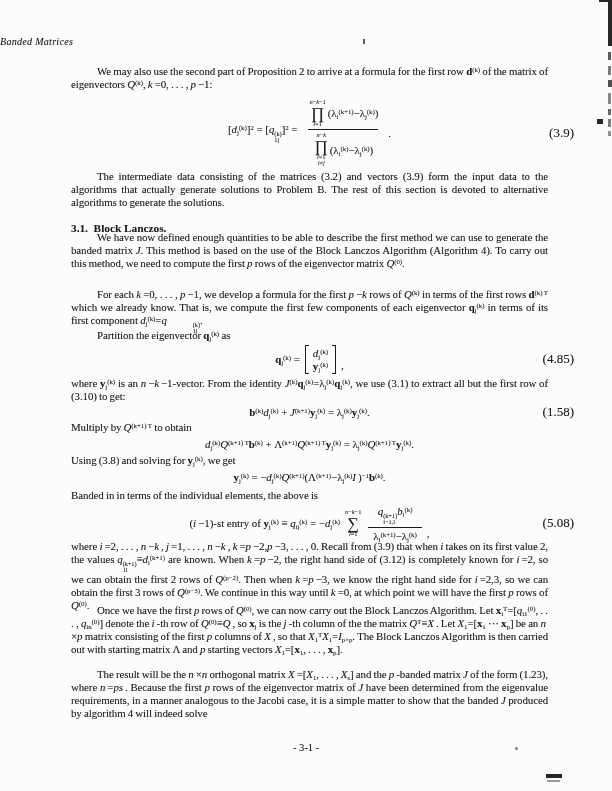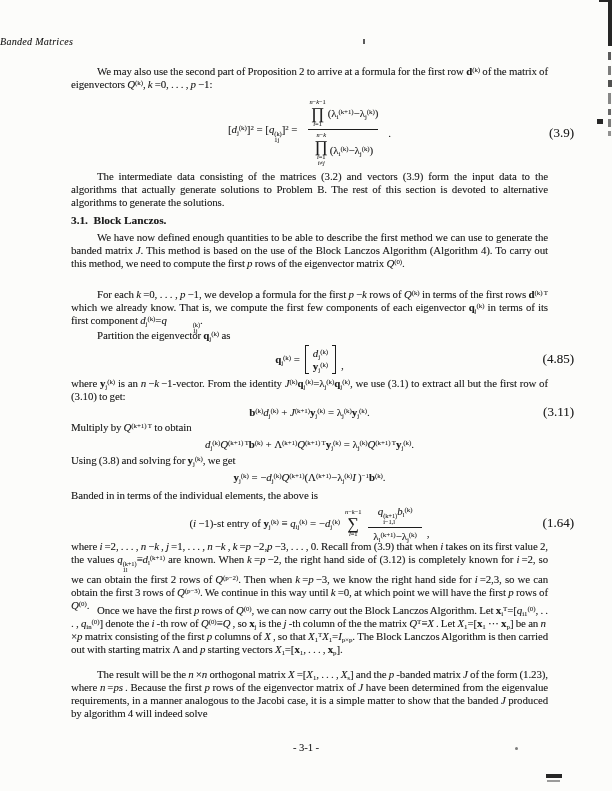--- a/index.html
+++ b/index.html
@@ -18,21 +18,21 @@
     text-align: left; font-style: italic; font-size: 10px; letter-spacing: 0.3px;
   }
   .para {
     position: absolute; left: 71px; width: 477px;
     font-size: 10.8px; line-height: 12.9px;
     text-align: justify;
     letter-spacing: -0.05px; word-spacing: -0.4px;
   }
   .indent { text-indent: 26px; }
   .section-heading {
-    position: absolute; left: 71px; top: 214px;
+    position: absolute; left: 71px; top: 222px;
     font-size: 11.3px; font-weight: bold; text-align: center;
   }
   sup, sub { font-size: 6.8px; line-height: 0; letter-spacing: 0; }
   sup { vertical-align: 3.2px; }
   sub { vertical-align: -2px; }
   .ss { display: inline-flex; flex-direction: column; align-items: flex-start; vertical-align: -3px; }
   .ss .u, .ss .d { font-size: 6.3px; line-height: 6px; }
   .eq {
     position: absolute; left: 71px; width: 477px;
     display: flex; align-items: center; justify-content: center;
@@ -126,21 +126,21 @@
     </div>
     <span class="eq-num">(4.85)</span>
   </div>
 
   <div class="para" style="top:377px">where <b>y</b><sub>j</sub><sup>(k)</sup> is an <i>n</i> −<i>k</i> −1-vector.  From the identity <i>J</i><sup>(k)</sup><b>q</b><sub>j</sub><sup>(k)</sup>=λ<sub>j</sub><sup>(k)</sup><b>q</b><sub>j</sub><sup>(k)</sup>, we use (3.1) to extract all but the first row of (3.10) to get:</div>
 
   <div class="eq" style="top:404px;height:16px">
     <div class="eq-body">
       <span><b>b</b><sup>(k)</sup><i>d</i><sub>j</sub><sup>(k)</sup> + <i>J</i><sup>(k+1)</sup><b>y</b><sub>j</sub><sup>(k)</sup> = λ<sub>j</sub><sup>(k)</sup><b>y</b><sub>j</sub><sup>(k)</sup>.</span>
     </div>
-    <span class="eq-num">(3.11)</span>
+    <span class="eq-num">(1.58)</span>
   </div>
 
   <div class="para" style="top:421px">Multiply by <i>Q</i><sup>(k+1) T</sup> to obtain</div>
 
   <div class="eq" style="top:436px;height:16px">
     <div class="eq-body">
       <span><i>d</i><sub>j</sub><sup>(k)</sup><i>Q</i><sup>(k+1) T</sup><b>b</b><sup>(k)</sup> + Λ<sup>(k+1)</sup><i>Q</i><sup>(k+1) T</sup><b>y</b><sub>j</sub><sup>(k)</sup> = λ<sub>j</sub><sup>(k)</sup><i>Q</i><sup>(k+1) T</sup><b>y</b><sub>j</sub><sup>(k)</sup>.</span>
     </div>
   </div>
 
@@ -168,21 +168,21 @@
                 <span class="u">(k+1)</span>
                 <span class="d">i−1,l</span>
               </span><i>b</i><sub>l</sub><sup>(k)</sup></span>
           </span>
         <span class="den">
             <span>λ<sub>l</sub><sup>(k+1)</sup>−λ<sub>j</sub><sup>(k)</sup></span>
           </span>
       </span>
       <span class="low">,</span>
     </div>
-    <span class="eq-num">(1.64)</span>
+    <span class="eq-num">(5.08)</span>
   </div>
 
   <div class="para" style="top:540px">where <i>i</i> =2, . . . , <i>n</i> −<i>k</i> , <i>j</i> =1, . . . , <i>n</i> −<i>k</i> , <i>k</i> =<i>p</i> −2,<i>p</i> −3, . . . , 0.  Recall from (3.9) that when <i>i</i> takes on its first value 2, the values <i>q</i><span class="ss">
         <span class="u">(k+1)</span>
         <span class="d">1l</span>
       </span>≡<i>d</i><sub>l</sub><sup>(k+1)</sup> are known.  When <i>k</i> =<i>p</i> −2, the right hand side of (3.12) is completely known for <i>i</i> =2, so we can obtain the first 2 rows of <i>Q</i><sup>(p−2)</sup>.  Then when <i>k</i> =<i>p</i> −3, we know the right hand side for <i>i</i> =2,3, so we can obtain the first 3 rows of <i>Q</i><sup>(p−3)</sup>.  We continue in this way until <i>k</i> =0, at which point we will have the first <i>p</i> rows of <i>Q</i><sup>(0)</sup>.</div>
 
   <div class="para indent" style="top:604px">Once we have the first <i>p</i> rows of <i>Q</i><sup>(0)</sup>, we can now carry out the Block Lanczos Algorithm.  Let <b>x</b><sub>i</sub><sup>T</sup>=[<i>q</i><sub>i1</sub><sup>(0)</sup>, . . . , <i>q</i><sub>in</sub><sup>(0)</sup>] denote the <i>i</i> -th row of <i>Q</i><sup>(0)</sup>≡<i>Q</i> , so <b>x</b><sub>j</sub> is the <i>j</i> -th column of the the matrix <i>Q</i><sup>T</sup>≡<i>X</i> .  Let <i>X</i><sub>1</sub>=[<b>x</b><sub>1</sub> ⋯ <b>x</b><sub>p</sub>] be an <i>n</i> ×<i>p</i> matrix consisting of the first <i>p</i> columns of <i>X</i> , so that <i>X</i><sub>1</sub><sup>T</sup><i>X</i><sub>1</sub>=<i>I</i><sub>p×p</sub>.  The Block Lanczos Algorithm is then carried out with starting matrix Λ and <i>p</i> starting vectors <i>X</i><sub>1</sub>=[<b>x</b><sub>1</sub>, . . . , <b>x</b><sub>p</sub>].</div>
 
   <div class="para indent" style="top:668px">The result will be the <i>n</i> ×<i>n</i> orthogonal matrix <i>X</i> =[<i>X</i><sub>1</sub>, . . . , <i>X</i><sub>s</sub>] and the <i>p</i> -banded matrix <i>J</i> of the form (1.23), where <i>n</i> =<i>ps</i> .  Because the first <i>p</i> rows of the eigenvector matrix of <i>J</i> have been determined from the eigenvalue requirements, in a manner analogous to the Jacobi case, it is a simple matter to show that the banded <i>J</i> produced by algorithm 4 will indeed solve</div>

